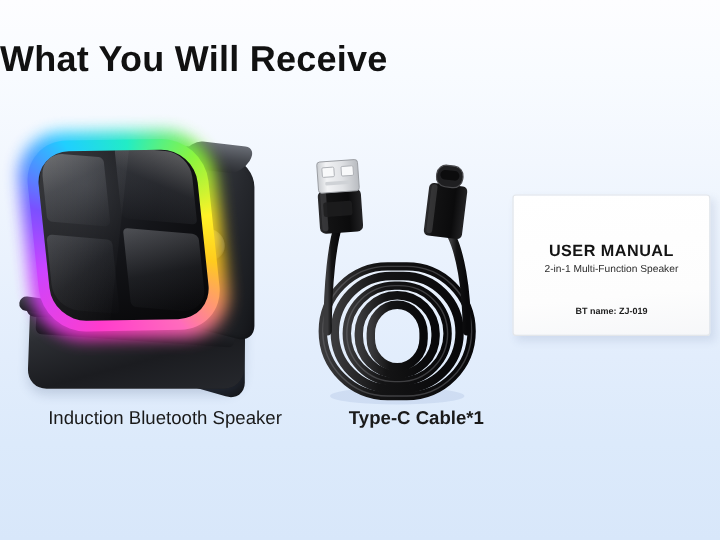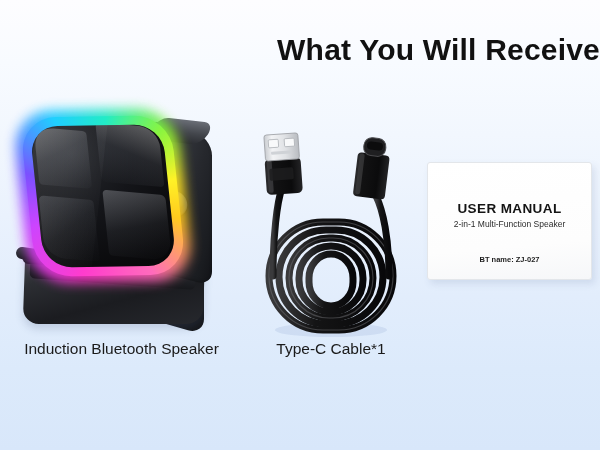--- a/index.html
+++ b/index.html
@@ -28,21 +28,21 @@
         #d8e7fa 100%);
     overflow: hidden;
   }
 
   
   #page-title {
     position: absolute;
     top: 31px;
     left: 0;
     width: 600px;
-    text-align: right;
+    text-align: left;
     font-size: 30px;
     font-weight: bold;
     letter-spacing: 0.2px;
     color: #111111;
     line-height: 38px;
   }
 
   
   #items {
     position: absolute;
@@ -58,31 +58,31 @@
   }
   .art {
     position: absolute;
     top: 0;
     left: 0;
     width: 100%;
     height: 240px;
   }
   .caption {
     position: absolute;
-    left: 0;
+    left: 16px;
     width: 100%;
     top: 238px;
     text-align: center;
     font-size: 15.5px;
     color: #1a1a1a;
     line-height: 22px;
   }
 
   #item-speaker { left: 0px;   width: 243px; }
-  #item-cable   { left: 243px; width: 176px; }
+  #item-cable   { left: 243px; width: 176px; font-weight: bold; }
   #item-manual  { left: 419px; width: 181px; }
 
   
   #speaker-art { position: absolute; top: 4px; left: 0; width: 243px; height: 236px; }
 
   
   .stand-base {
     position: absolute;
     left: 24px;
     top: 148px;
@@ -432,20 +432,20 @@
         <div>Type-C Cable*1</div>
       </div>
     </div>
 
     <div class="item" id="item-manual">
 
       <div class="art" id="manual-art">
         <div class="manual-card">
           <div class="manual-title">USER MANUAL</div>
           <div class="manual-sub">2-in-1 Multi-Function Speaker</div>
-          <div class="manual-bt">BT name: ZJ-027</div>
+          <div class="manual-bt">BT name: ZJ-019</div>
         </div>
       </div>
 
     </div>
 
   </div>
 </div>
 
 </body></html>

